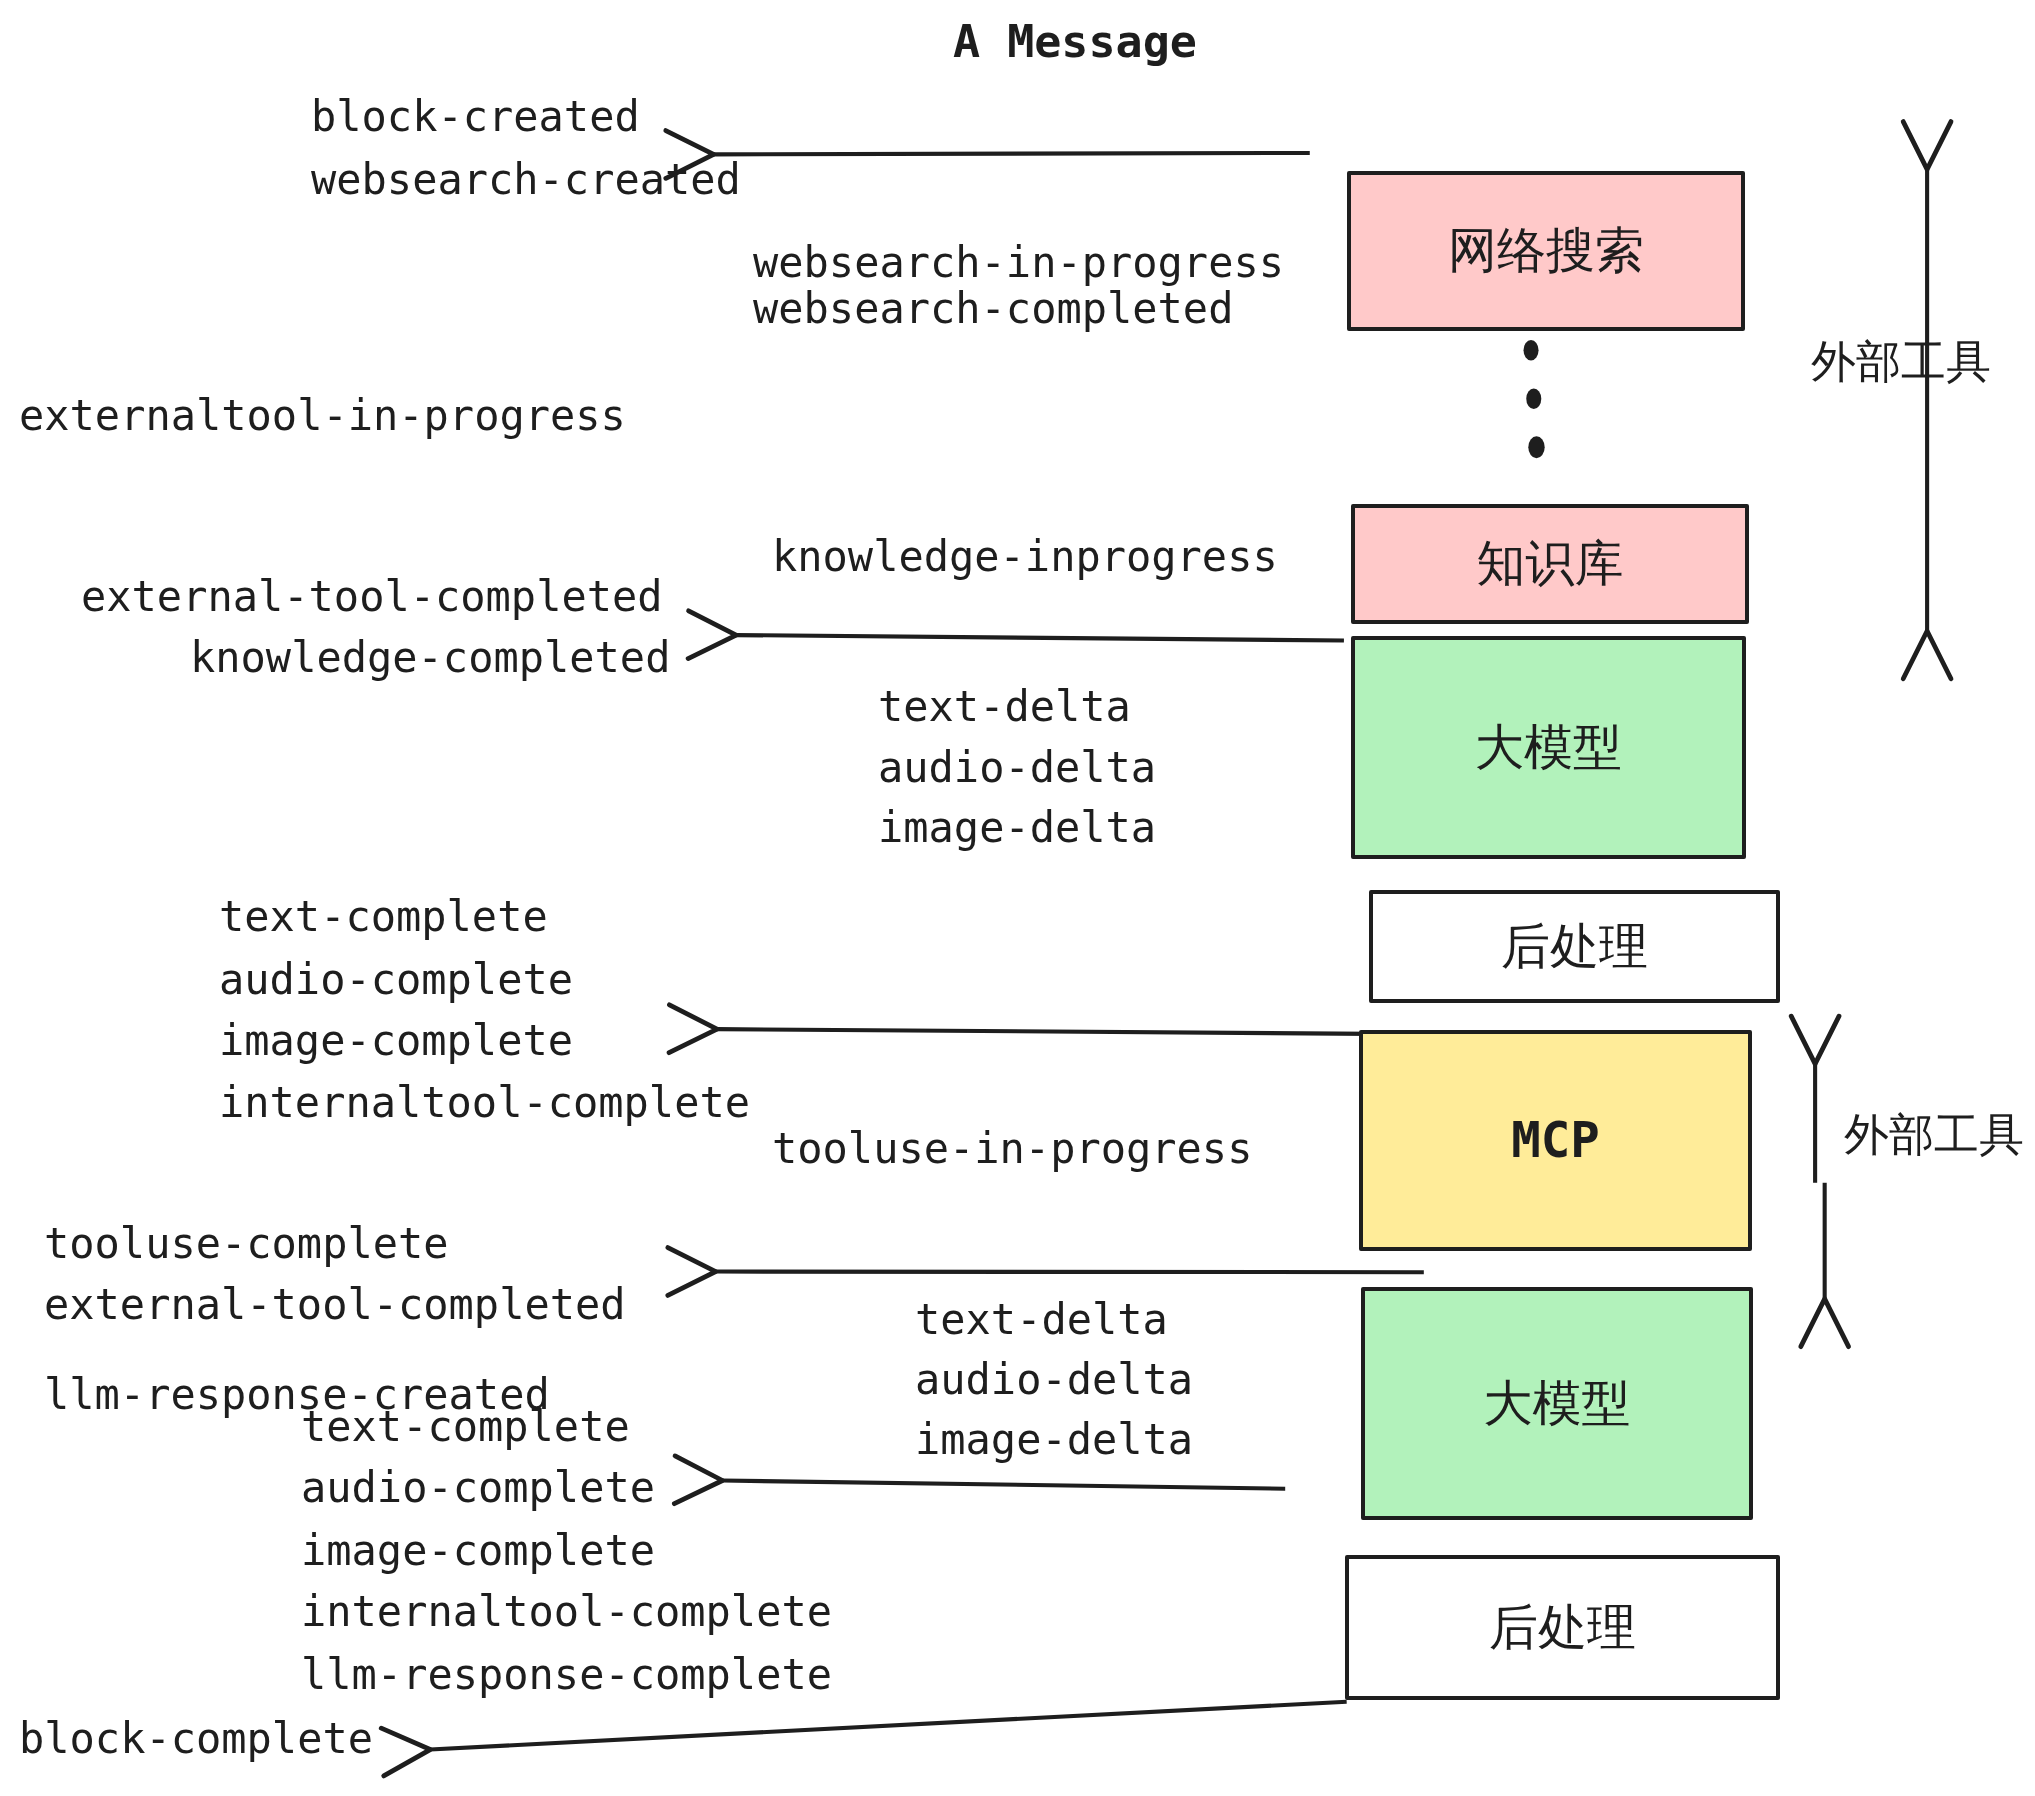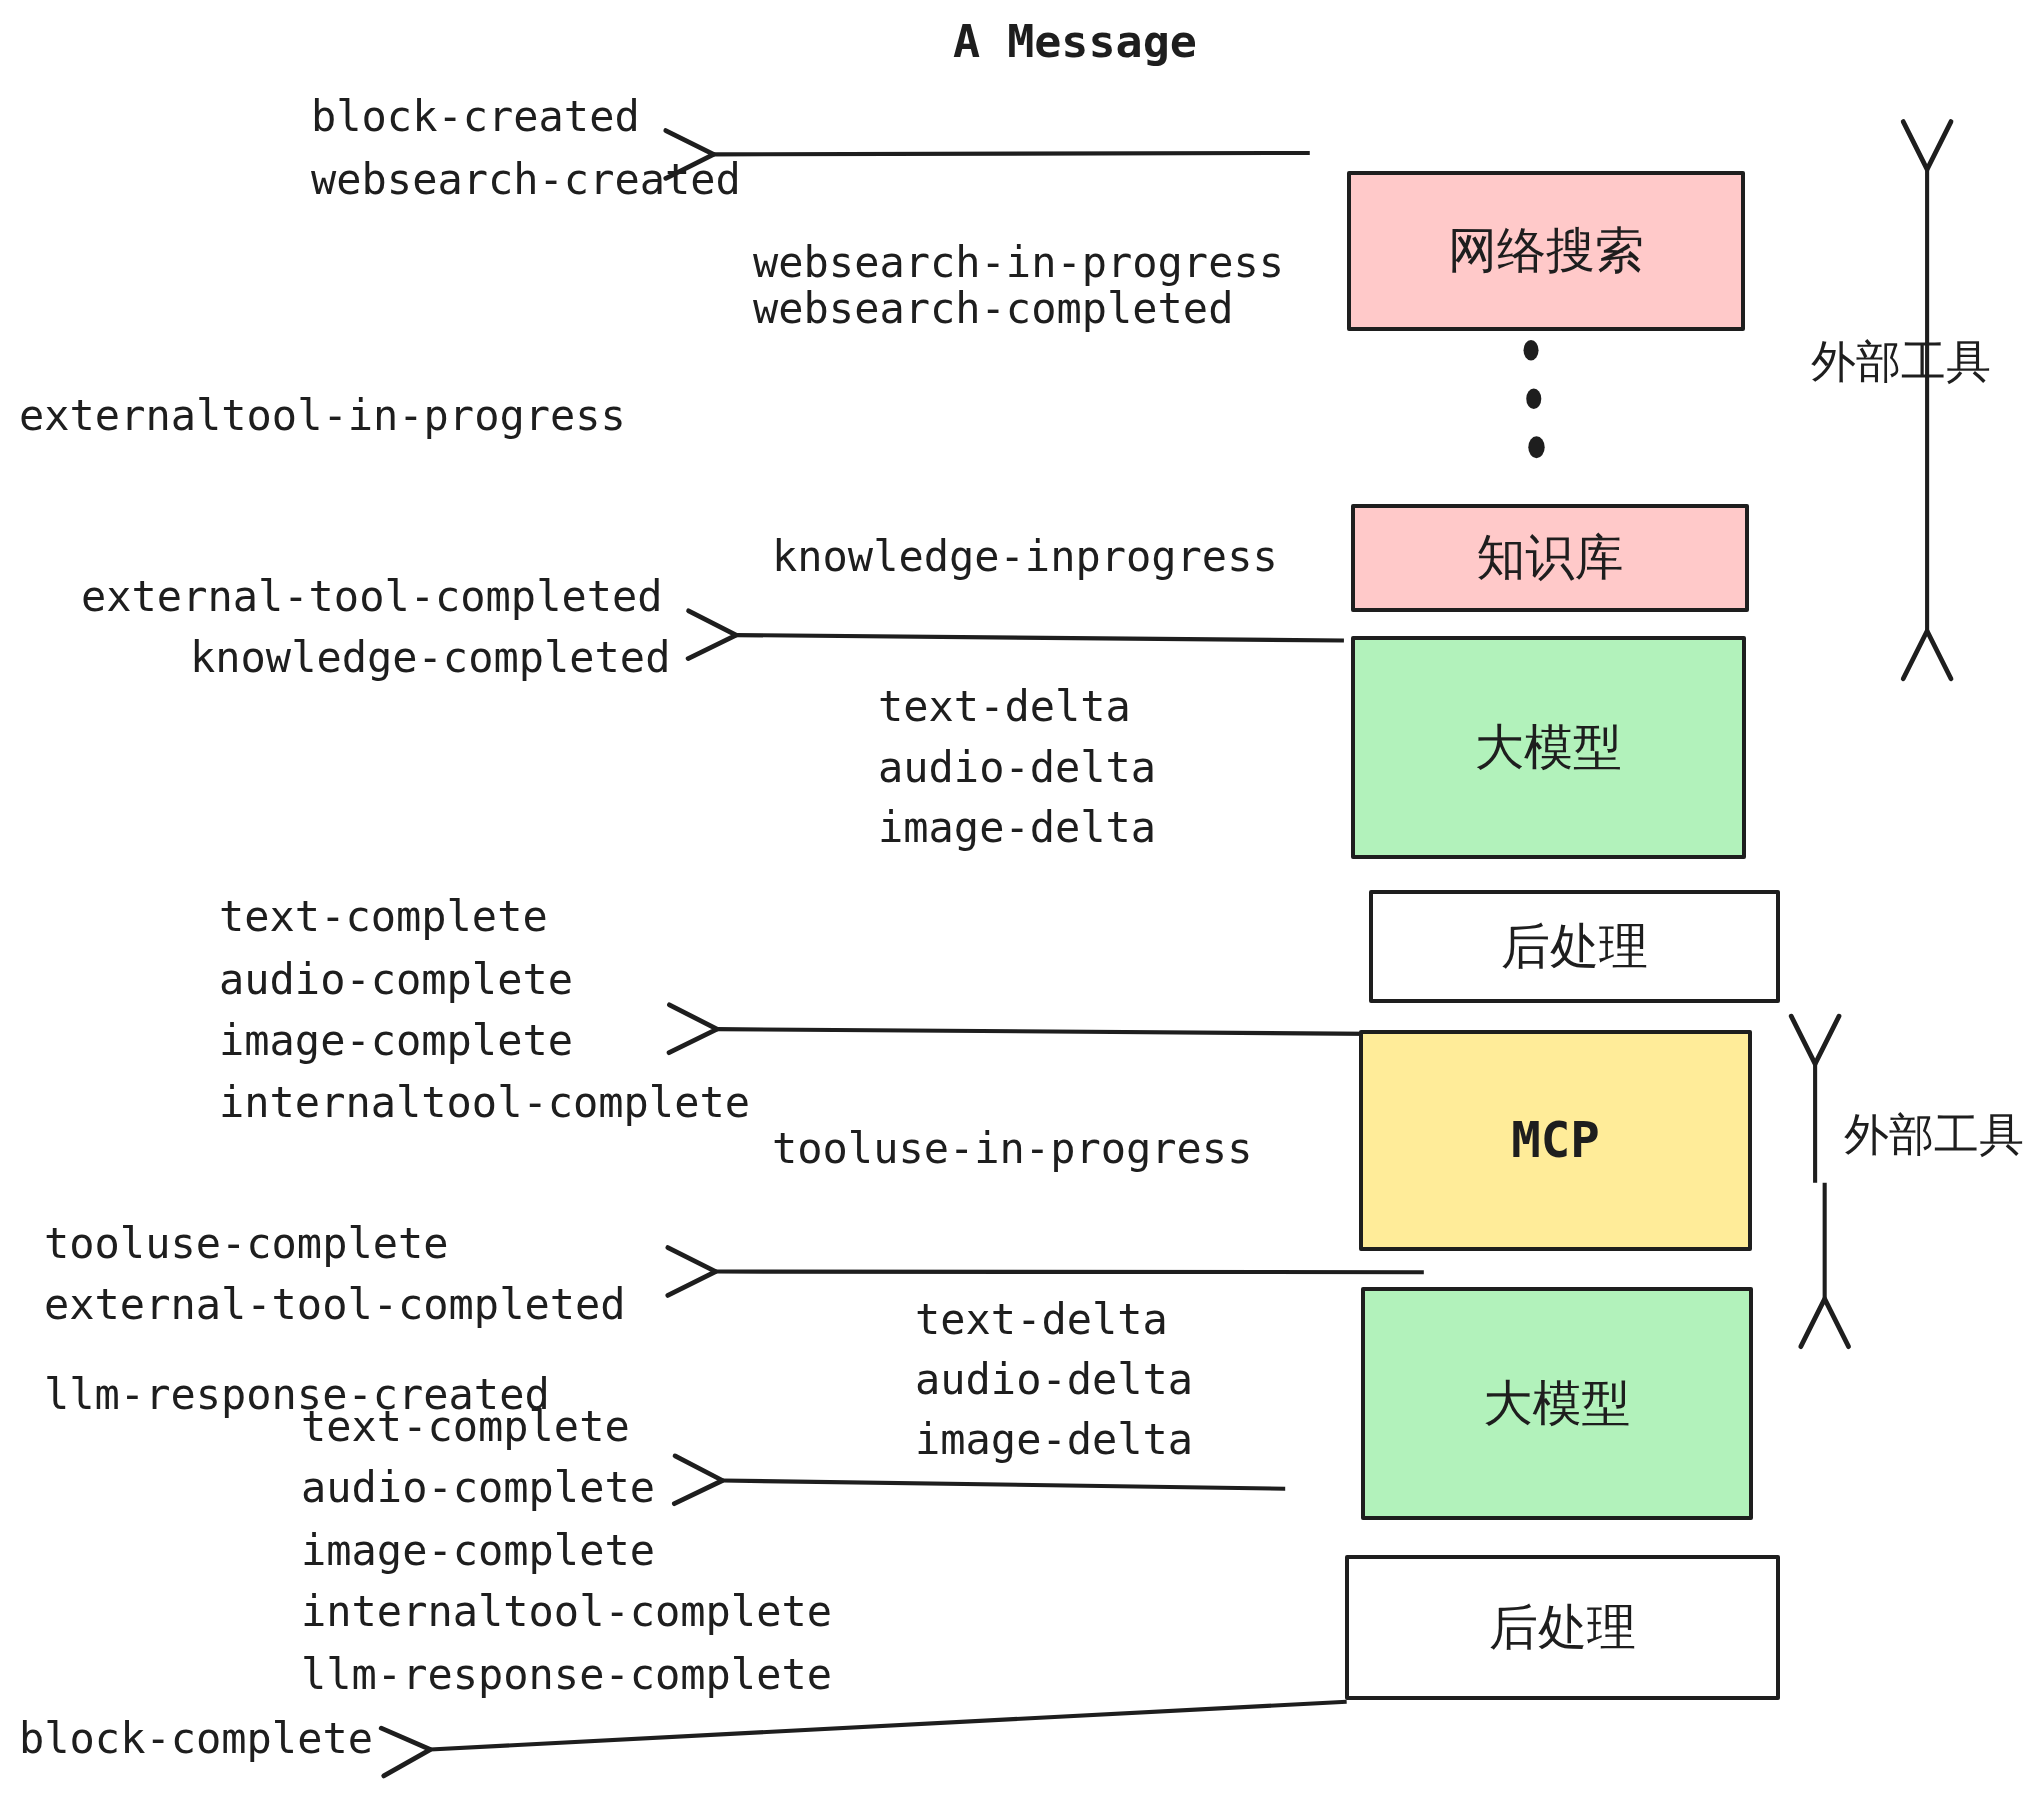--- a/index.html
+++ b/index.html
@@ -96,21 +96,21 @@
       <ellipse cx="2250" cy="655" rx="12" ry="16"></ellipse>
     </g>
   </svg>
 
   <div class="title" style="left:953px; top:15px;">A Message</div>
 
   <div class="node pink" style="left:1347px; top:171px; width:398px; height:160px;">
     <span>网络搜索</span>
   </div>
 
-  <div class="node pink" style="left:1351px; top:504px; width:398px; height:108px;">
+  <div class="node pink" style="left:1351px; top:504px; width:398px; height:120px;">
     <span>知识库</span>
   </div>
 
   <div class="node green" style="left:1351px; top:636px; width:395px; height:223px;">
     <span>大模型</span>
   </div>
 
   <div class="node white" style="left:1369px; top:890px; width:411px; height:113px;">
     <span>后处理</span>
   </div>

